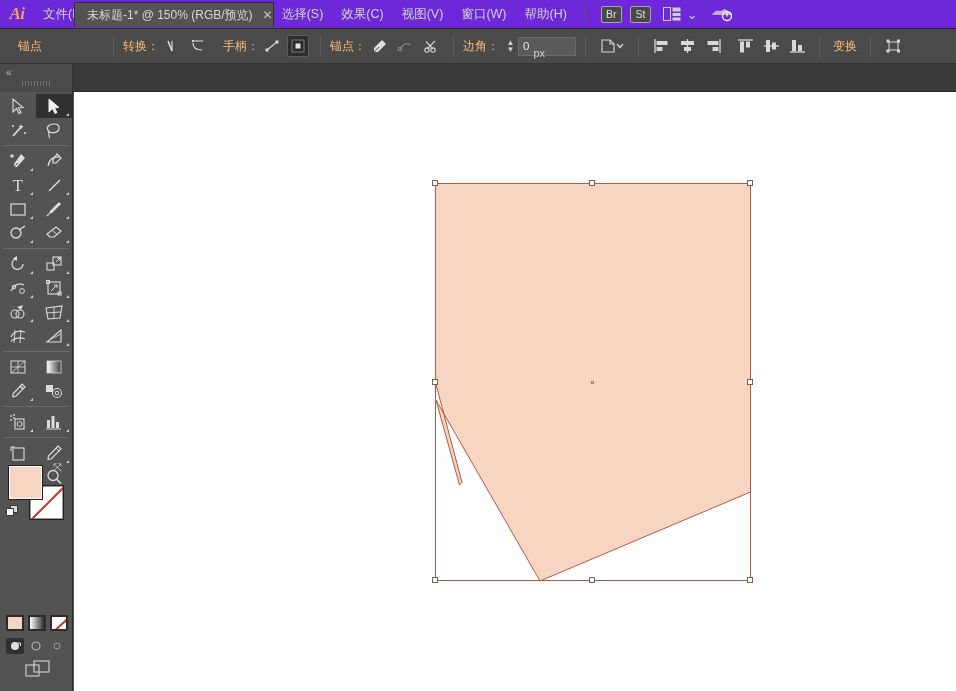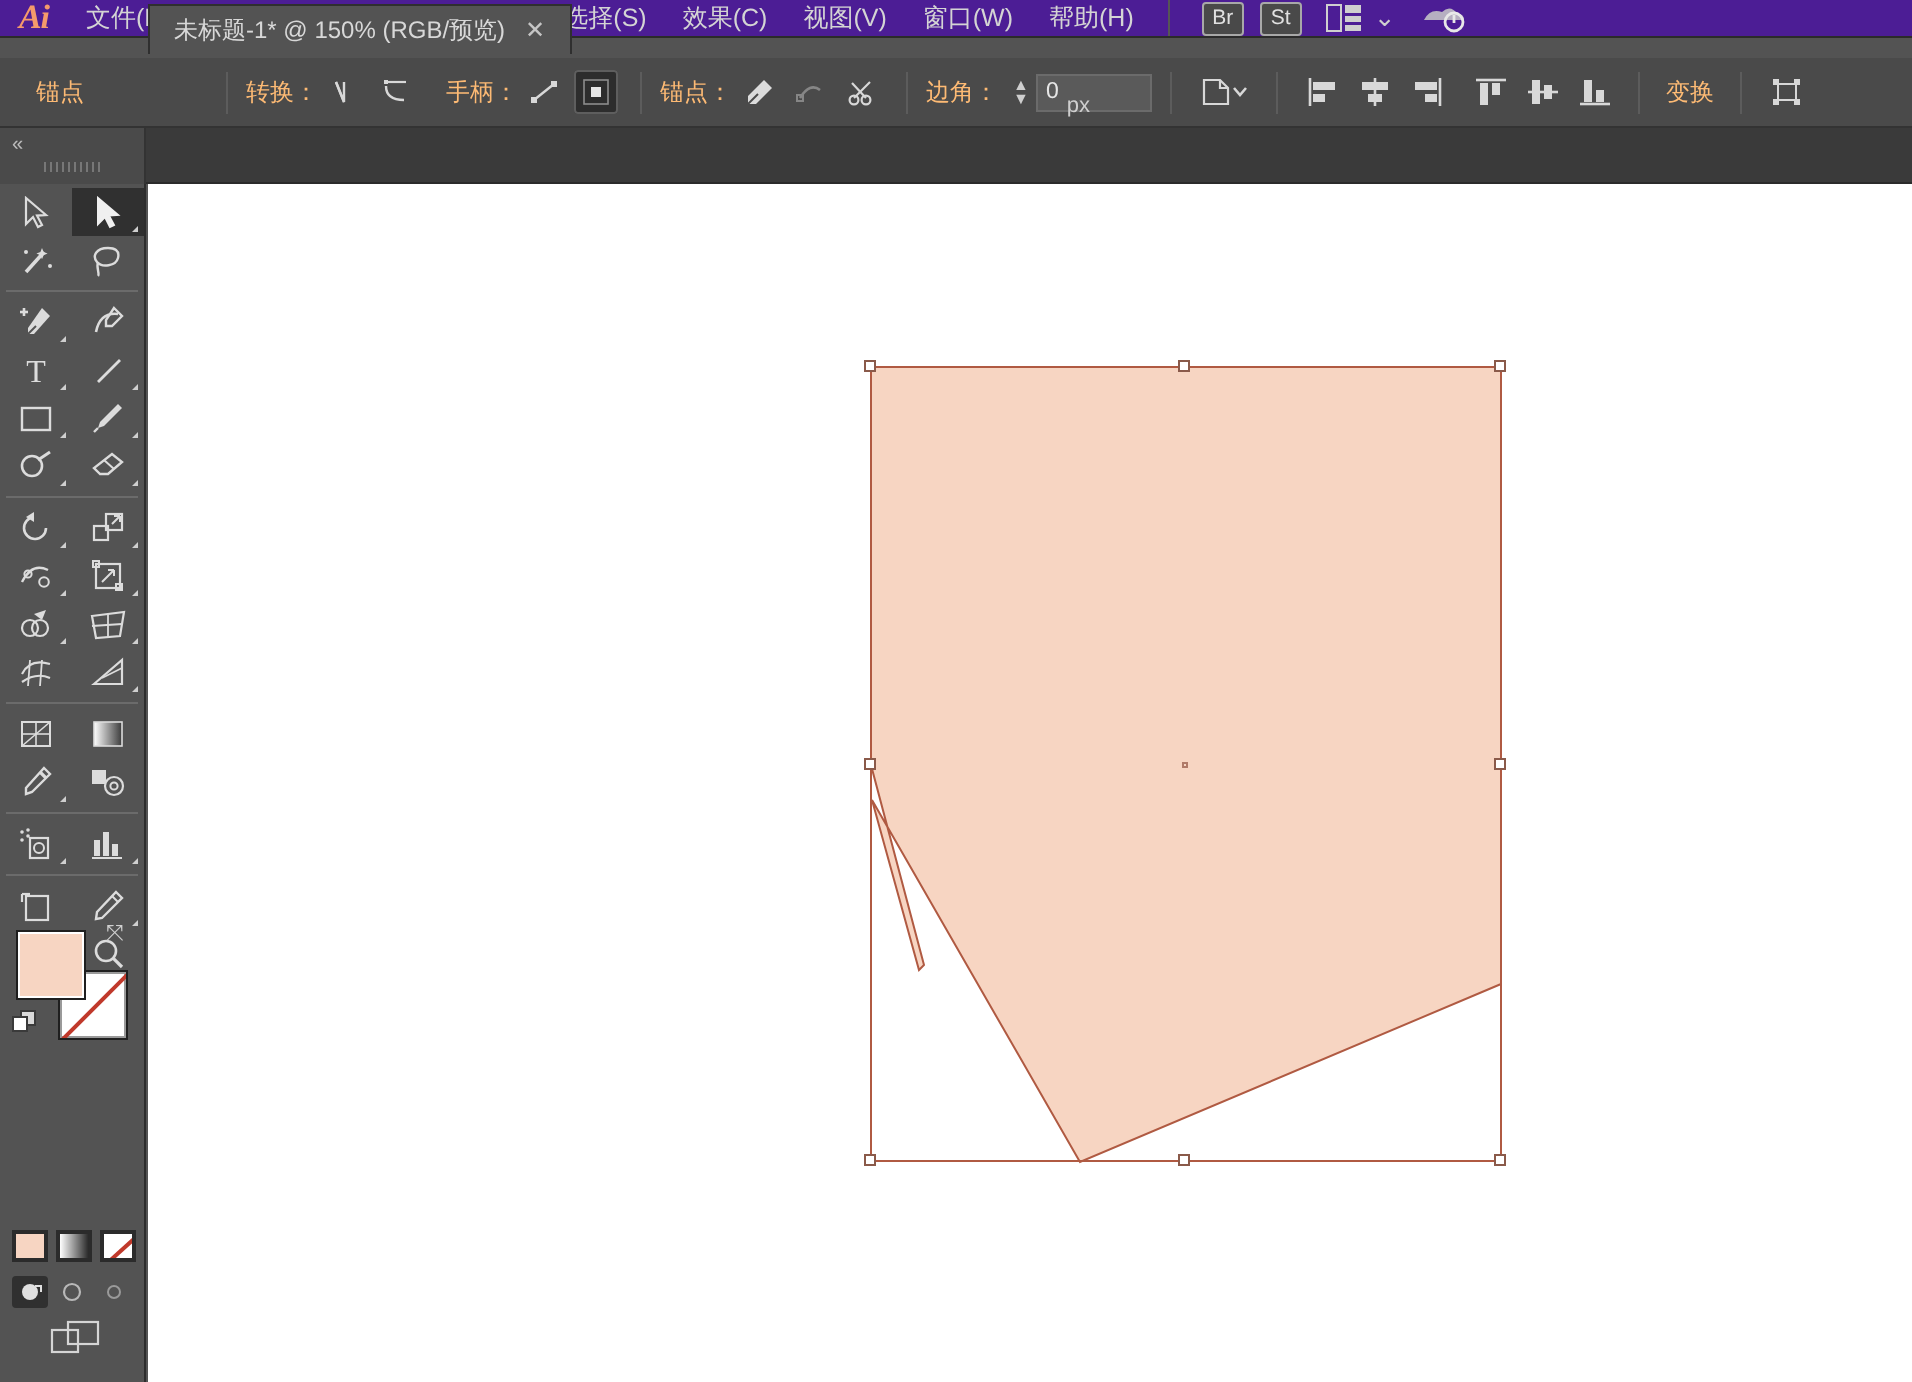--- a/index.html
+++ b/index.html
@@ -7,22 +7,22 @@
     width: 956px; height: 691px;
     background: #535353;
     font-family: "Liberation Sans", "DejaVu Sans", sans-serif;
     overflow: hidden;
     -webkit-font-smoothing: antialiased;
   }
   #app { position: relative; width: 956px; height: 691px; background: #535353; }
 
   
   .menubar {
-    position: absolute; left: 0; top: 0; width: 956px; height: 19px;
-    background: #4c1d95;
+    position: absolute; left: 0; top: 0; width: 956px; height: 29px;
+    background: #6d28d9;
     display: flex; align-items: center;
     border-bottom: 1px solid #2b2b2b;
   }
   .ai-logo {
     width: 34px; height: 28px; display: flex; align-items: center; justify-content: center;
     font-family: "Liberation Serif", "DejaVu Serif", serif;
     font-size: 17px; font-weight: bold; font-style: italic;
     color: #f59a6b; letter-spacing: -0.5px;
   }
   .menu-item {
@@ -78,21 +78,21 @@
   .collapse-arrow {
     position: absolute; left: 6px; top: 3px; font-size: 10px; color: #bbb;
   }
   .grip {
     position: absolute; left: 22px; top: 17px; width: 30px; height: 5px;
     background: repeating-linear-gradient(90deg,#777 0 1px,transparent 1px 3px);
   }
   .doc-tab {
     position: absolute; left: 74px; top: 2px; height: 25px;
     background: #535353; border: 1px solid #2f2f2f; border-bottom: none;
-    display: flex; align-items: center; padding: 0 12px 0 12px; gap: 10px;
+    display: flex; align-items: center; padding: 0 0 0 12px; gap: 10px;
   }
   .doc-tab-label { font-size: 12px; color: #d8d8d8; white-space: nowrap; }
   .doc-tab-close { font-size: 12px; color: #c5c5c5; cursor: default; }
 
   
   .toolbar {
     position: absolute; left: 0; top: 92px; width: 73px; height: 599px;
     background: #535353; border-right: 1px solid #2d2d2d;
   }
   .tool-grid { display: flex; flex-wrap: wrap; width: 72px; padding-top: 2px; }

